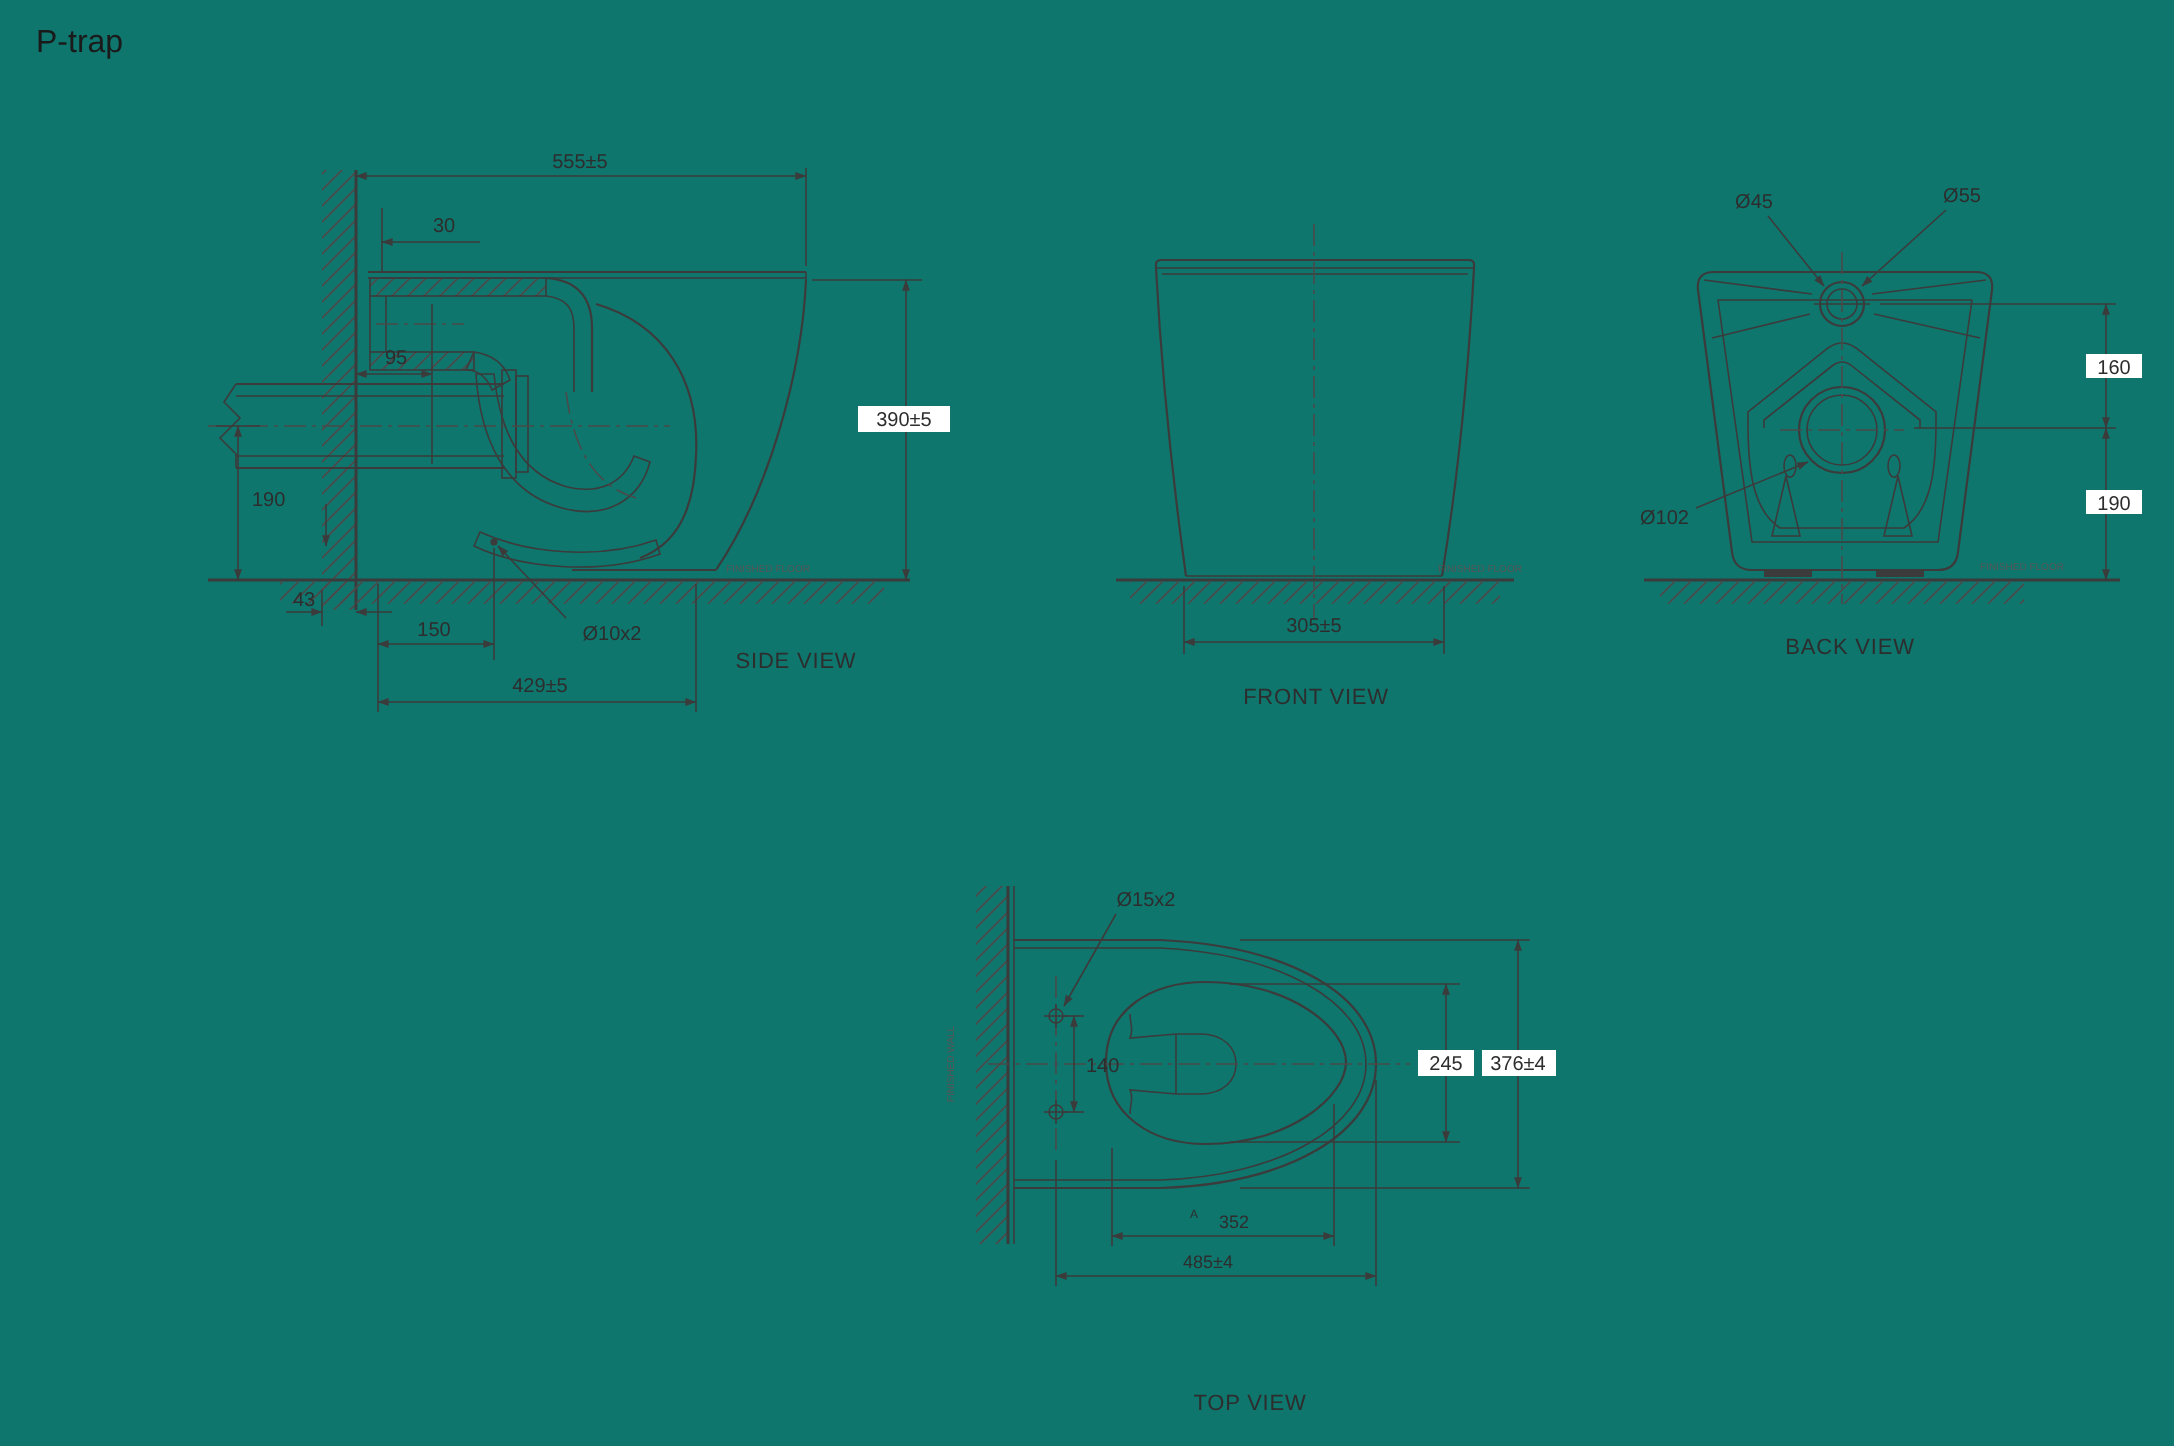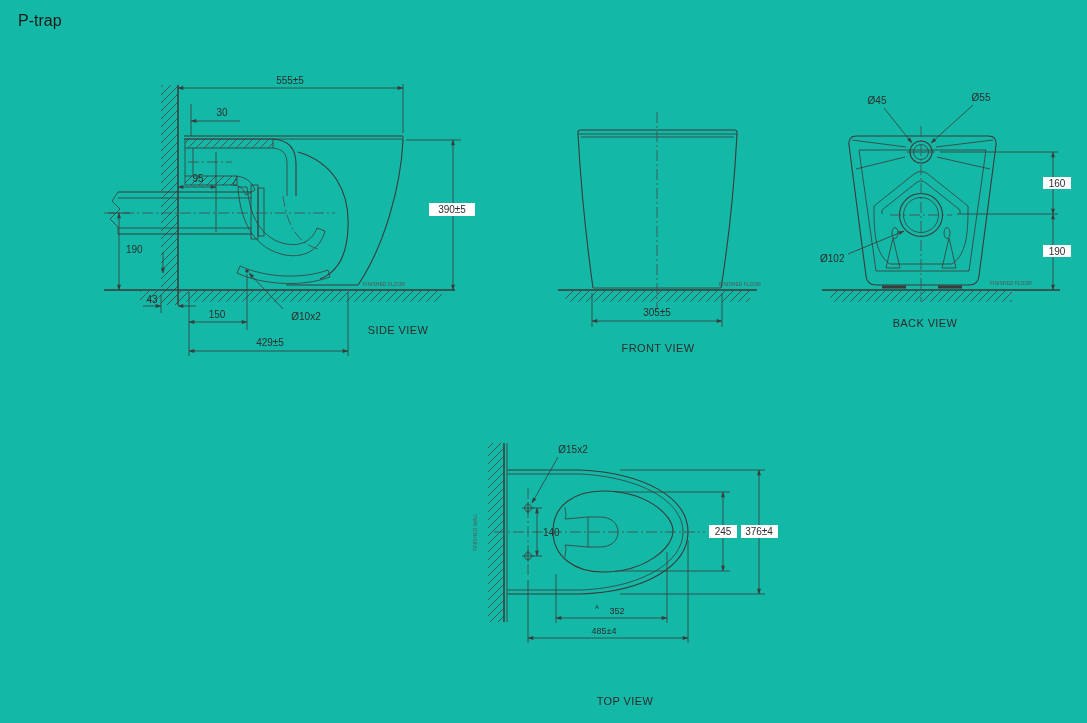--- a/index.html
+++ b/index.html
@@ -1,16 +1,16 @@
 <!DOCTYPE html>
 <html><head>
 <meta charset="utf-8">
 <style>
   html,body { margin:0; padding:0; background:#ffffff; }
-  .canvas { position:relative; width:1087px; height:723px; background:#14b8a6; overflow:hidden; }
+  .canvas { position:relative; width:1087px; height:723px; background:#0f766e; overflow:hidden; }
   svg { position:absolute; left:0; top:0; }
   text { font-family:"Liberation Sans", sans-serif; fill:#2d2d2d; }
   .title-text { font-size:16px; fill:#1a1a1a; }
   .dim  { font-size:10px; }
   .dim-s{ font-size:9px; }
   .sup  { font-size:6px; }
   .view-label { font-size:11px; letter-spacing:0.4px; fill:#2d2d2d; }
   .tiny { font-size:5px; fill:#555; }
   .ln   { stroke:#3b3b3b; fill:none; }
   .thin { stroke-width:0.8; }

